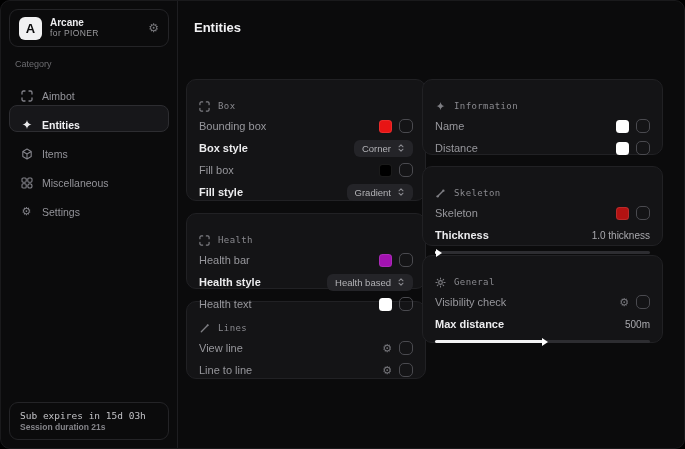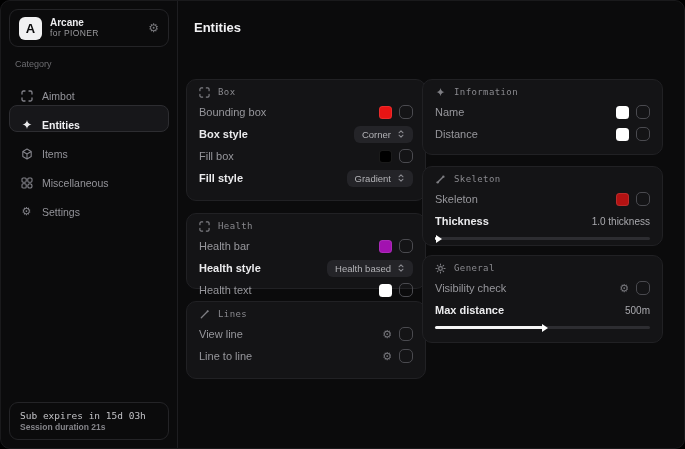--- a/index.html
+++ b/index.html
@@ -28,21 +28,21 @@
   .main { position:absolute; left:178px; top:0; right:0; bottom:0; }
   .page-title { position:absolute; left:15px; top:19px; color:#f2f2f4; font-size:13px; font-weight:bold; }
   .tabs { position:absolute; left:15px; top:46px; display:flex; gap:6px; }
   .tab { padding:4px 11px; border-radius:7px; font-size:10px; color:#87878c; background:#121214; cursor:pointer; }
   .tab.active { background:#2b2b2f; color:#eaeaec; font-weight:bold; }
 
   .col { position:absolute; top:78px; }
   .col-left { left:7px; width:240px; }
   .col-right { left:243px; width:241px; }
 
-  .card { background:#141416; border:1px solid #212124; border-radius:10px; padding:6px 12px; margin-bottom:12px; }
+  .card { background:#141416; border:1px solid #212124; border-radius:10px; padding:20px 12px; margin-bottom:12px; }
   .card-head { display:flex; align-items:center; gap:8px; height:12px; color:#87878c; }
   .card-head .hic { display:flex; align-items:center; color:#7e7e83; font-size:10px; }
   .card-head .ht { font-family:"DejaVu Sans Mono", monospace; font-size:9px; letter-spacing:.4px; color:#8a8a8f; }
 
   .row { display:flex; align-items:center; height:16px; margin-top:6px; }
   .lbl { font-size:11px; color:#97979c; }
   .lbl.strong { color:#ebebed; font-weight:bold; }
   .ctrls { margin-left:auto; display:flex; align-items:center; gap:7px; }
   .swatch { width:13px; height:13px; border-radius:3.5px; border:1px solid rgba(255,255,255,.10); cursor:pointer; }
   .checkbox { width:14px; height:14px; border:1.5px solid #4a4a4f; border-radius:5px; background:transparent; cursor:pointer; }

